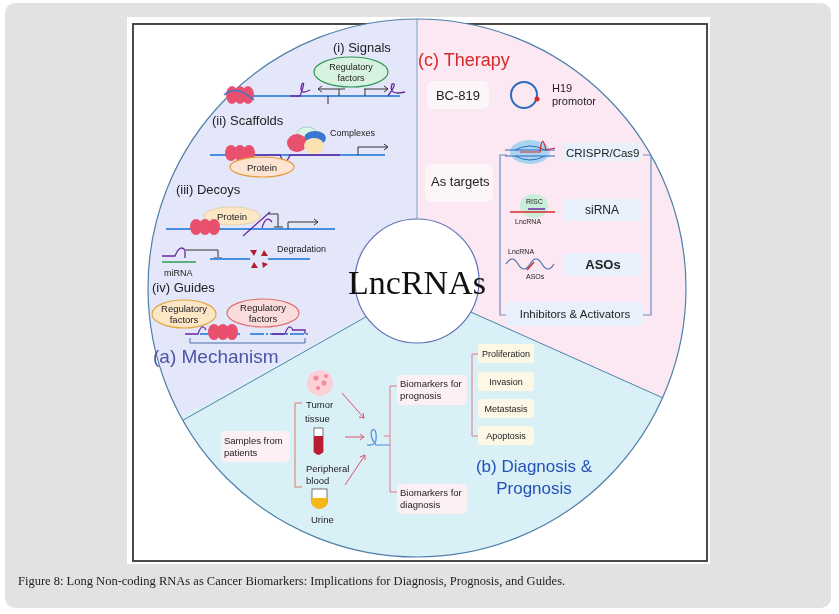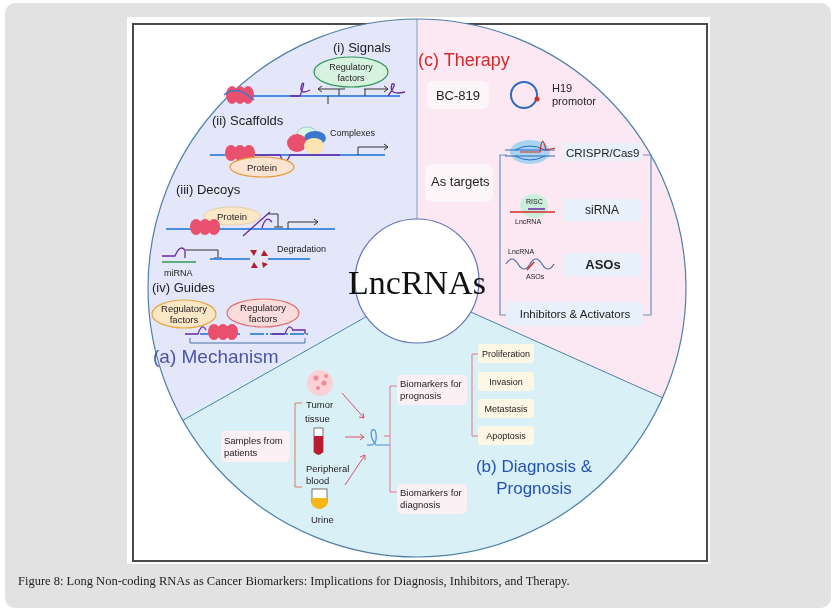--- a/index.html
+++ b/index.html
@@ -225,13 +225,13 @@
       <text x="506" y="412" text-anchor="middle" font-size="9" fill="#222">Metastasis</text>
       <rect x="478" y="426" width="56" height="19" rx="3" fill="#fdf7e6"></rect>
       <text x="506" y="439" text-anchor="middle" font-size="9" fill="#222">Apoptosis</text>
     </g>
 
     <text x="534" y="472" text-anchor="middle" font-size="17" fill="#2252b8">(b) Diagnosis &amp;</text>
     <text x="534" y="494" text-anchor="middle" font-size="17" fill="#2252b8">Prognosis</text>
   </g>
 </svg>
 
-<div class="caption">Figure 8: Long Non-coding RNAs as Cancer Biomarkers: Implications for Diagnosis, Inhibitors, and Therapy.</div>
+<div class="caption">Figure 8: Long Non-coding RNAs as Cancer Biomarkers: Implications for Diagnosis, Prognosis, and Guides.</div>
 
 </body></html>

